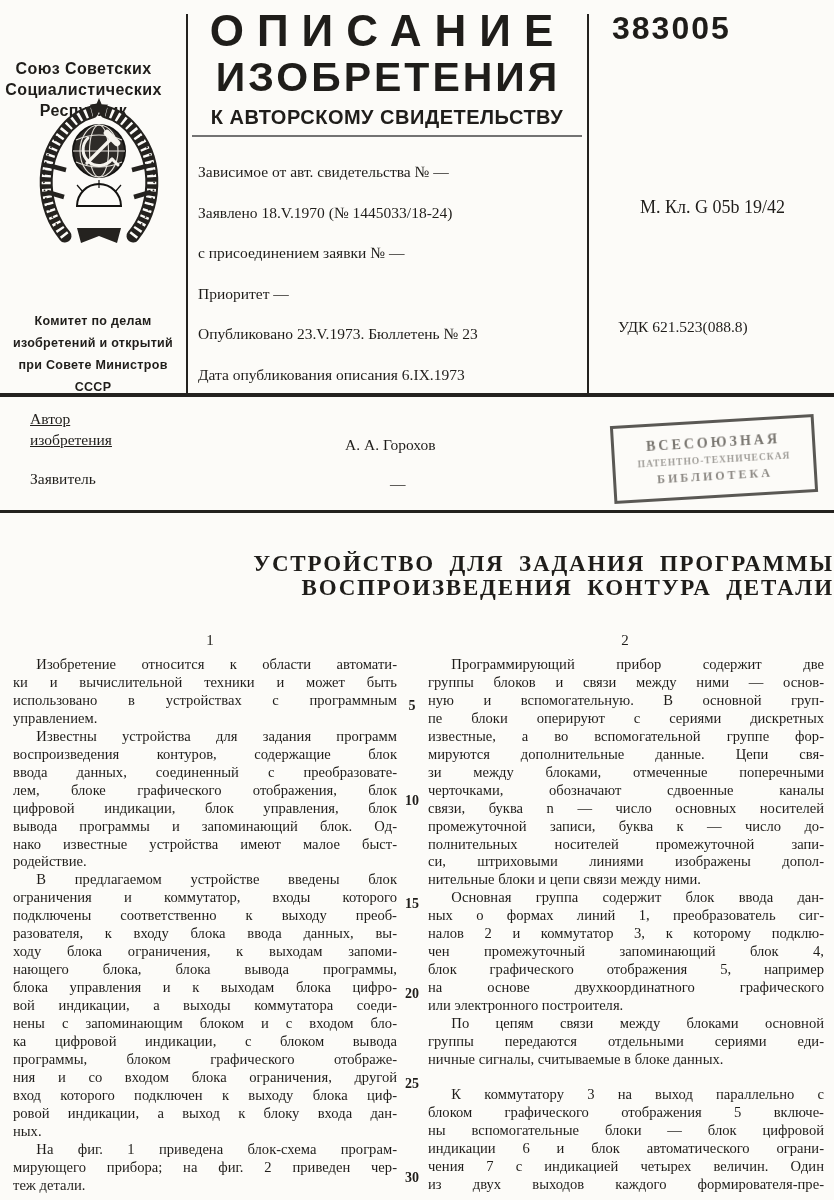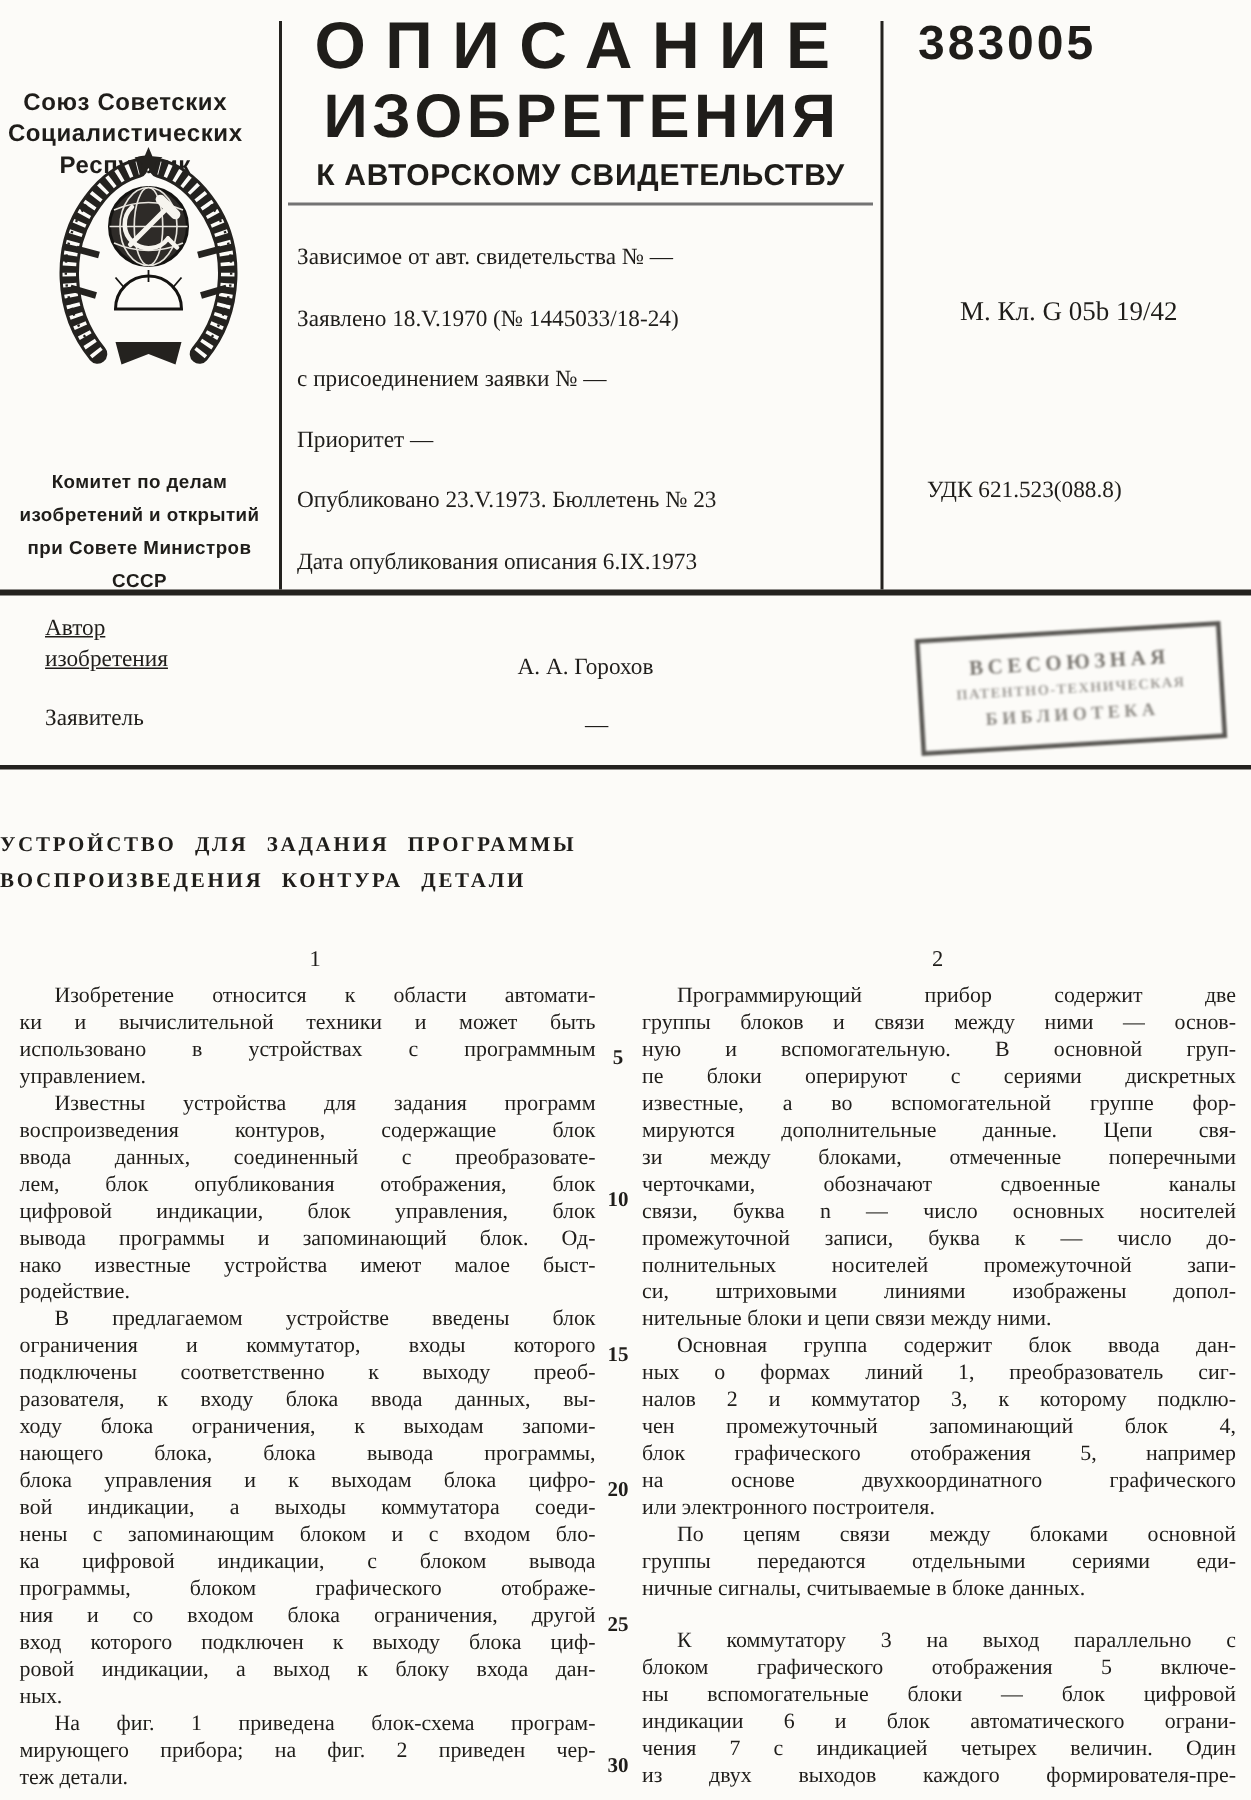--- a/index.html
+++ b/index.html
@@ -67,22 +67,22 @@
     text-align:center;color:rgba(70,66,60,.72);
     filter:blur(.7px);
     font-family:"Liberation Serif", serif;font-weight:bold;
   }
   .stamp .s1{font-size:14px;letter-spacing:3px;}
   .stamp .s2{font-size:9.5px;letter-spacing:1px;margin-top:4px;opacity:.7;}
   .stamp .s3{font-size:12px;letter-spacing:3px;margin-top:4px;opacity:.85;}
 
   
   .inv-title{
-    position:absolute;left:0;top:552px;width:834px;text-align:left;
-    font-weight:bold;font-size:14px;line-height:24px;
+    position:absolute;left:0;top:552px;width:834px;text-align:right;
+    font-weight:bold;font-size:23px;line-height:24px;
     letter-spacing:1.8px;word-spacing:7px;
   }
 
   
   .colhead{position:absolute;top:632px;font-size:15px;width:60px;text-align:center;}
   .colhead.c1{left:180px;}
   .colhead.c2{left:595px;}
   .col{position:absolute;top:656px;font-size:14.6px;line-height:17.95px;}
   .col.c1{left:13px;width:384px;}
   .col.c2{left:428px;width:396px;}
@@ -215,21 +215,21 @@
   <div class="colhead c2">2</div>
 
   <div class="col c1">
       <div class="tline pind">Изобретение относится к области автомати-</div>
       <div class="tline">ки и вычислительной техники и может быть</div>
       <div class="tline">использовано в устройствах с программным</div>
       <div class="tline pend">управлением.</div>
       <div class="tline pind">Известны устройства для задания программ</div>
       <div class="tline">воспроизведения контуров, содержащие блок</div>
       <div class="tline">ввода данных, соединенный с преобразовате-</div>
-      <div class="tline">лем, блок опубликования  отображения, блок</div>
+      <div class="tline">лем, блоке графического  отображения, блок</div>
       <div class="tline">цифровой индикации, блок управления, блок</div>
       <div class="tline">вывода программы и запоминающий блок. Од-</div>
       <div class="tline">нако известные устройства имеют малое быст-</div>
       <div class="tline pend">родействие.</div>
       <div class="tline pind">В предлагаемом устройстве введены блок</div>
       <div class="tline">ограничения  и коммутатор, входы которого</div>
       <div class="tline">подключены соответственно к выходу преоб-</div>
       <div class="tline">разователя, к входу блока ввода данных, вы-</div>
       <div class="tline">ходу блока ограничения, к выходам запоми-</div>
       <div class="tline">нающего  блока, блока вывода  программы,</div>

